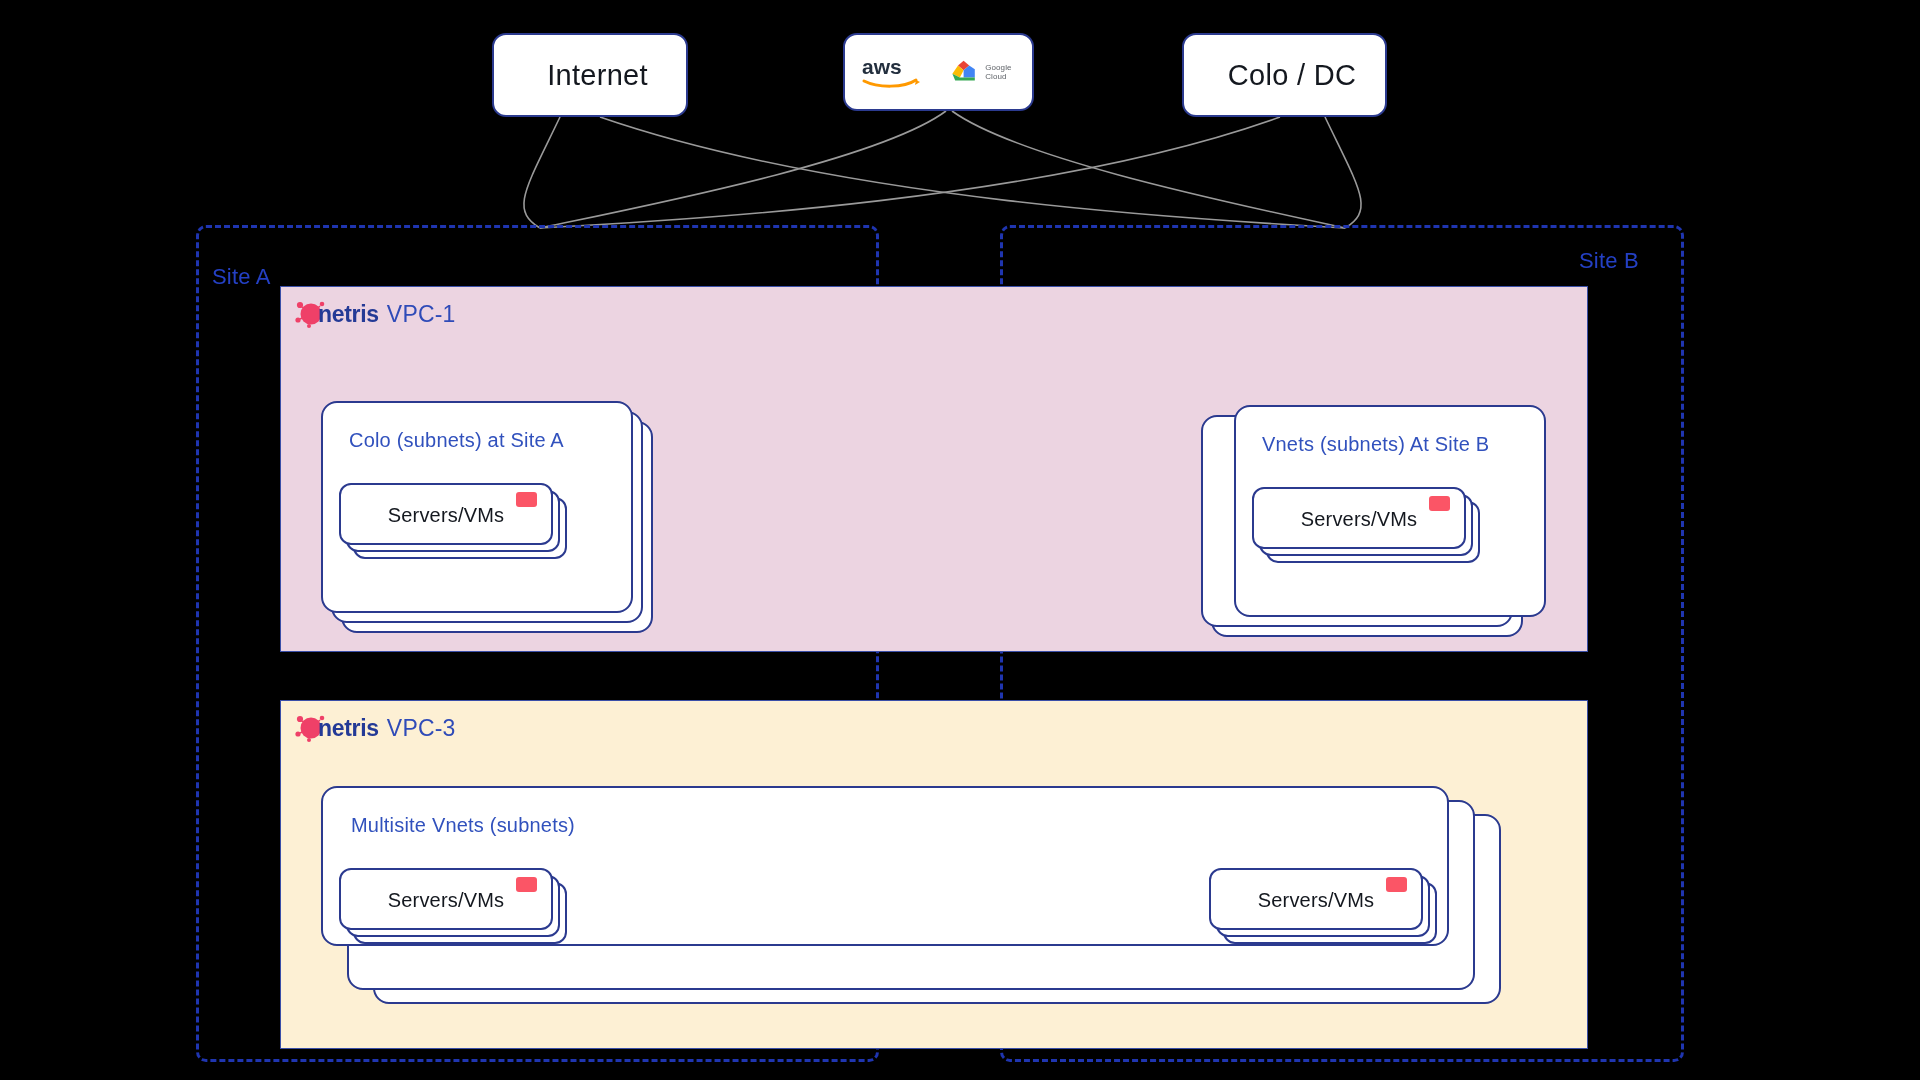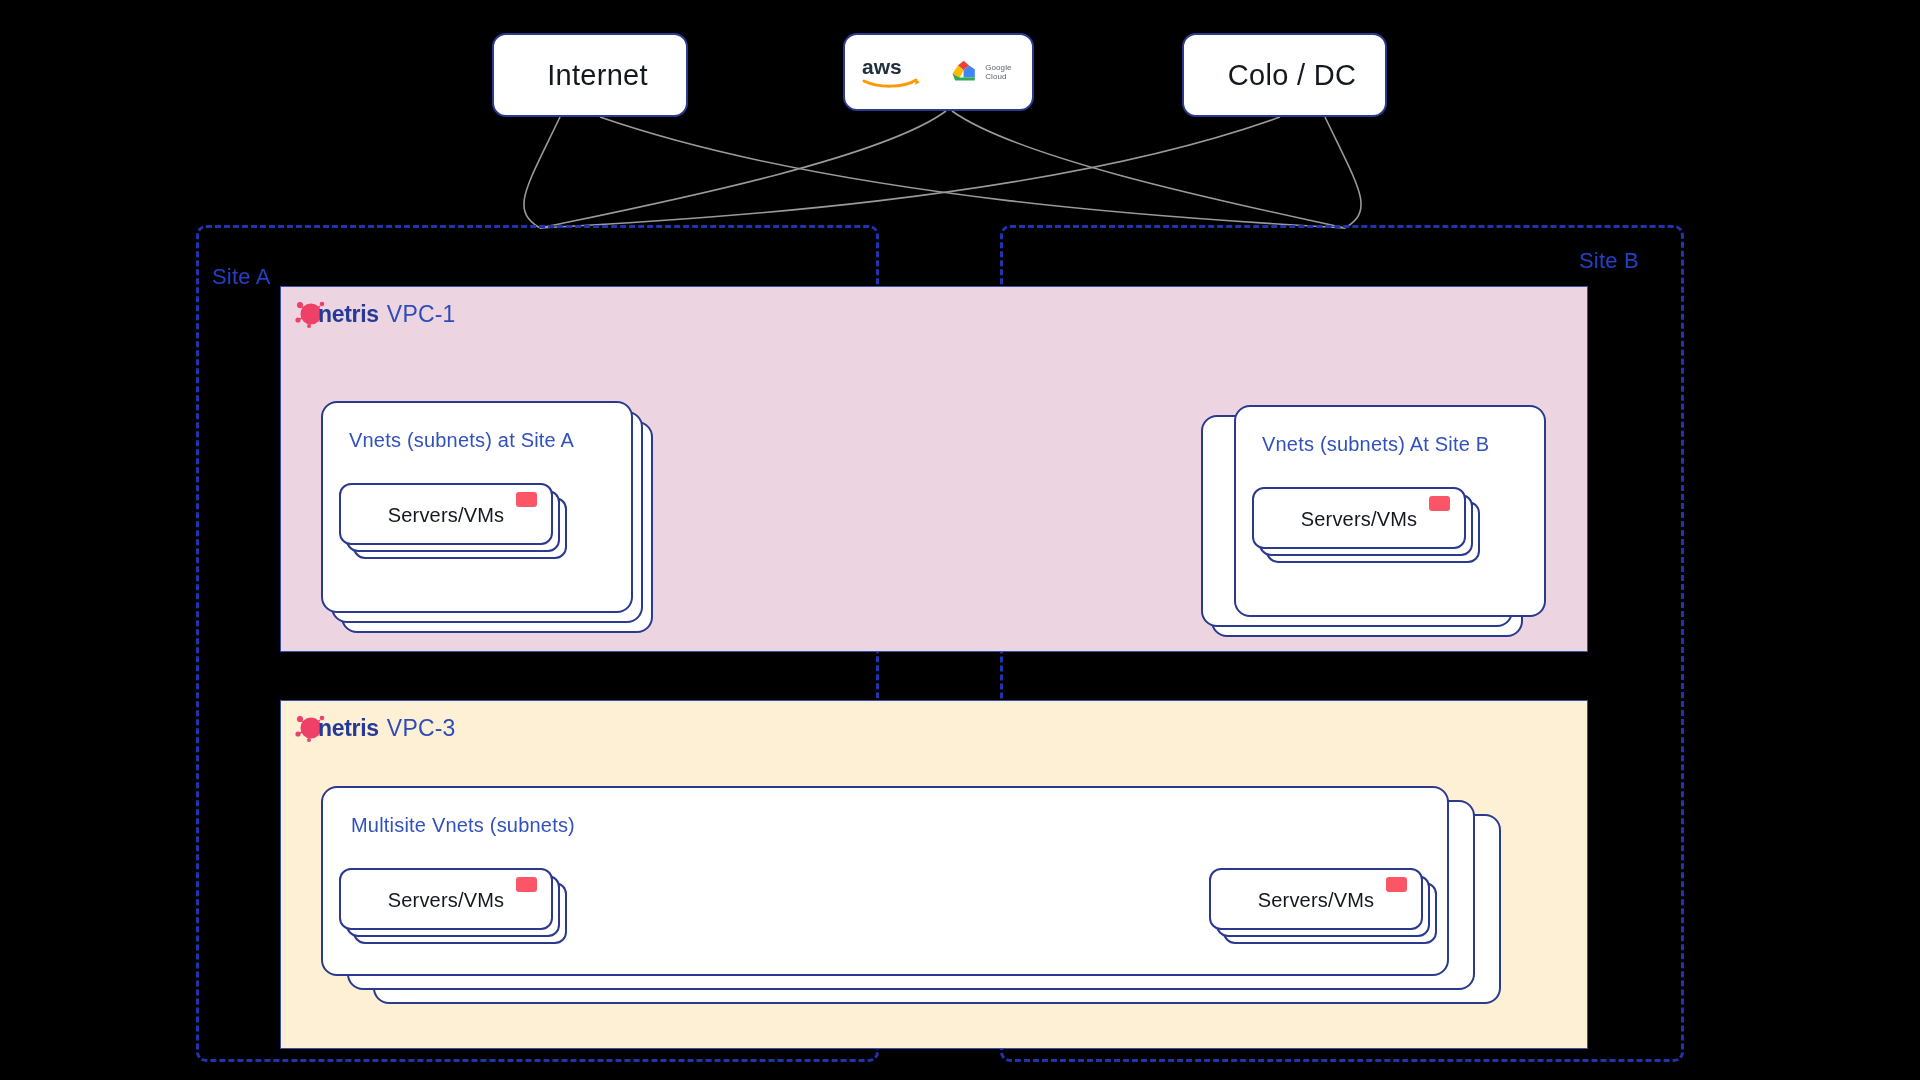--- a/index.html
+++ b/index.html
@@ -223,21 +223,21 @@
         </svg>
       </span>
       <span class="netris-word">netris</span>
       <span class="vpc-title">VPC-1</span>
     </div>
 
     <div class="stack" style="left:40px; top:114px; width:340px; height:248px;">
       <div class="card shadow2" style="left:20px; top:20px; width:312px; height:212px;"></div>
       <div class="card shadow1" style="left:10px; top:10px; width:312px; height:212px;"></div>
       <div class="card front" style="left:0px; top:0px; width:312px; height:212px;">
-        <span class="vnet-title" style="left:26px; top:26px;">Vnets (subnets) at Site A</span>
+        <span class="vnet-title" style="left:26px; top:26px;">Colo (subnets) at Site A</span>
 
         <div class="stack" style="left:16px; top:80px; width:240px; height:90px;">
           <div class="svm-card" style="left:14px; top:14px; width:214px; height:62px; z-index:1;"></div>
           <div class="svm-card" style="left:7px; top:7px; width:214px; height:62px; z-index:2;"></div>
           <div class="svm-card" style="left:0px; top:0px; width:214px; height:62px; z-index:3;">
             <span class="svm-badge" style="right:14px; top:7px;"></span>
             <span class="svm-label" style="top:19px;">Servers/VMs</span>
           </div>
         </div>
       </div>
@@ -276,21 +276,21 @@
           <line x1="16" y1="25" x2="17" y2="22" stroke="#ef4068" stroke-width="1.5"></line>
         </svg>
       </span>
       <span class="netris-word">netris</span>
       <span class="vpc-title">VPC-3</span>
     </div>
 
     <div class="stack" style="left:40px; top:85px; width:1240px; height:250px;">
       <div class="card shadow2" style="left:52px; top:28px; width:1128px; height:190px;"></div>
       <div class="card shadow1" style="left:26px; top:14px; width:1128px; height:190px;"></div>
-      <div class="card front" style="left:0px; top:0px; width:1128px; height:190px;">
+      <div class="card front" style="left:0px; top:0px; width:1128px; height:160px;">
         <span class="vnet-title" style="left:28px; top:26px;">Multisite Vnets (subnets)</span>
 
         <div class="stack" style="left:16px; top:80px; width:240px; height:90px;">
           <div class="svm-card" style="left:14px; top:14px; width:214px; height:62px; z-index:1;"></div>
           <div class="svm-card" style="left:7px; top:7px; width:214px; height:62px; z-index:2;"></div>
           <div class="svm-card" style="left:0px; top:0px; width:214px; height:62px; z-index:3;">
             <span class="svm-badge" style="right:14px; top:7px;"></span>
             <span class="svm-label" style="top:19px;">Servers/VMs</span>
           </div>
         </div>

